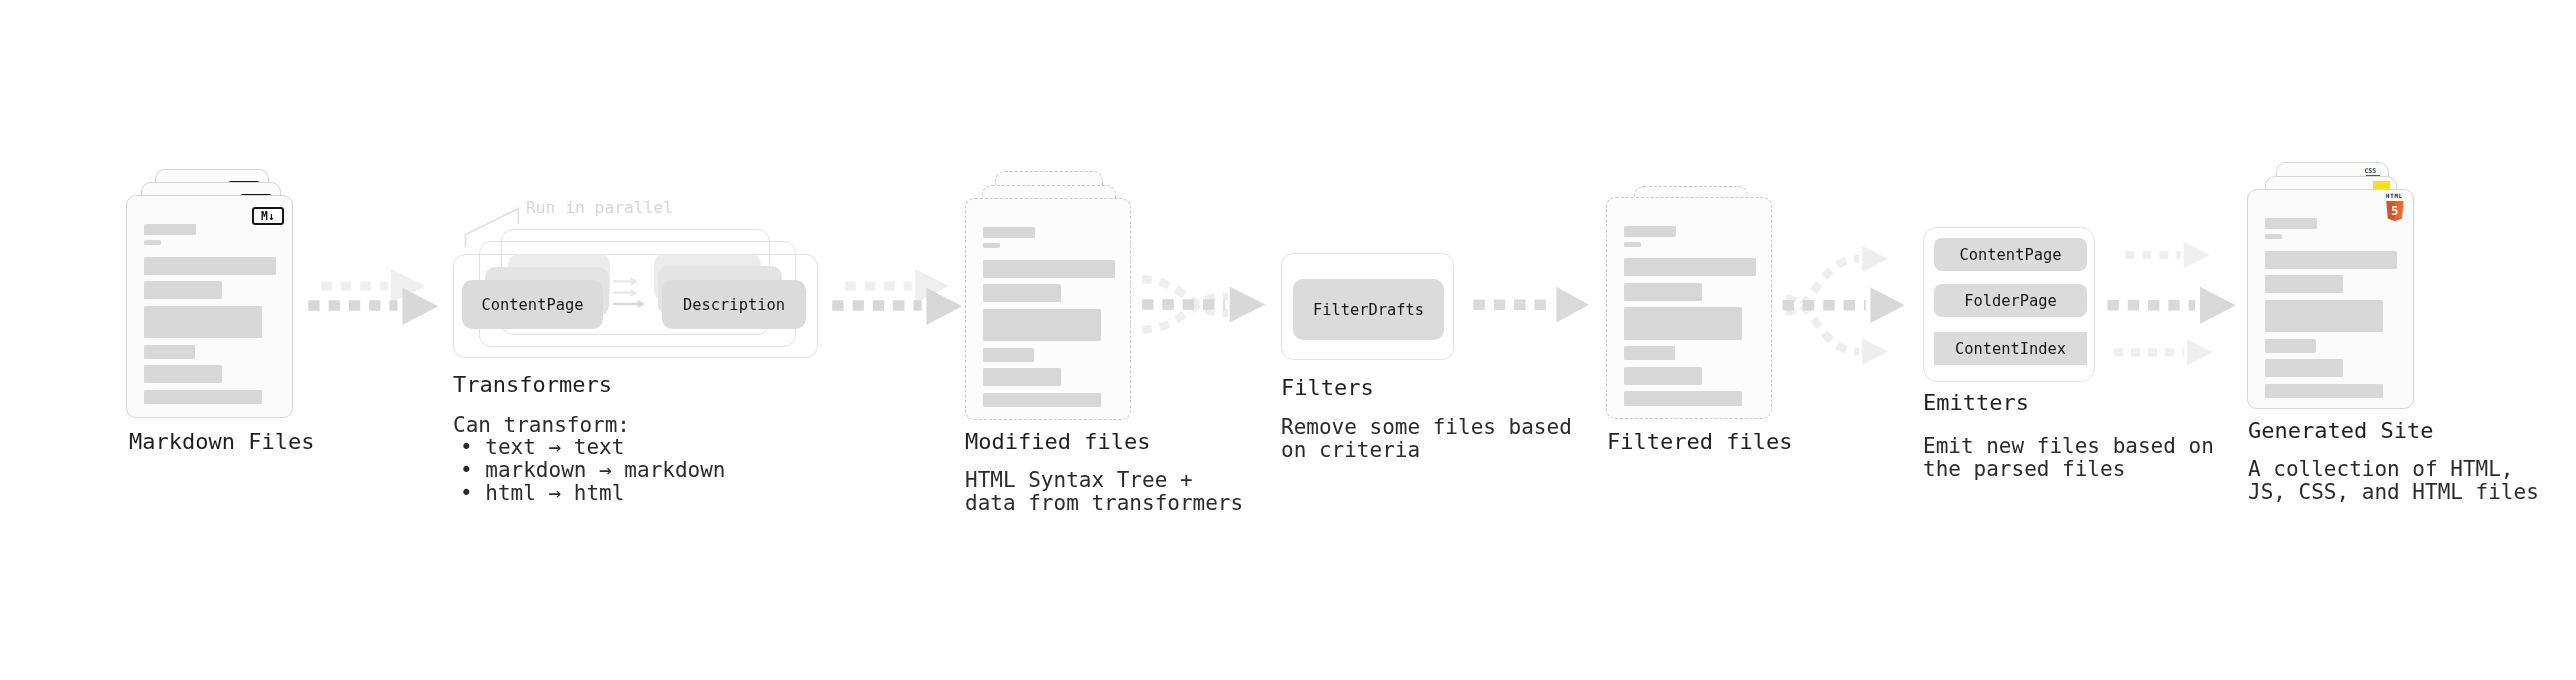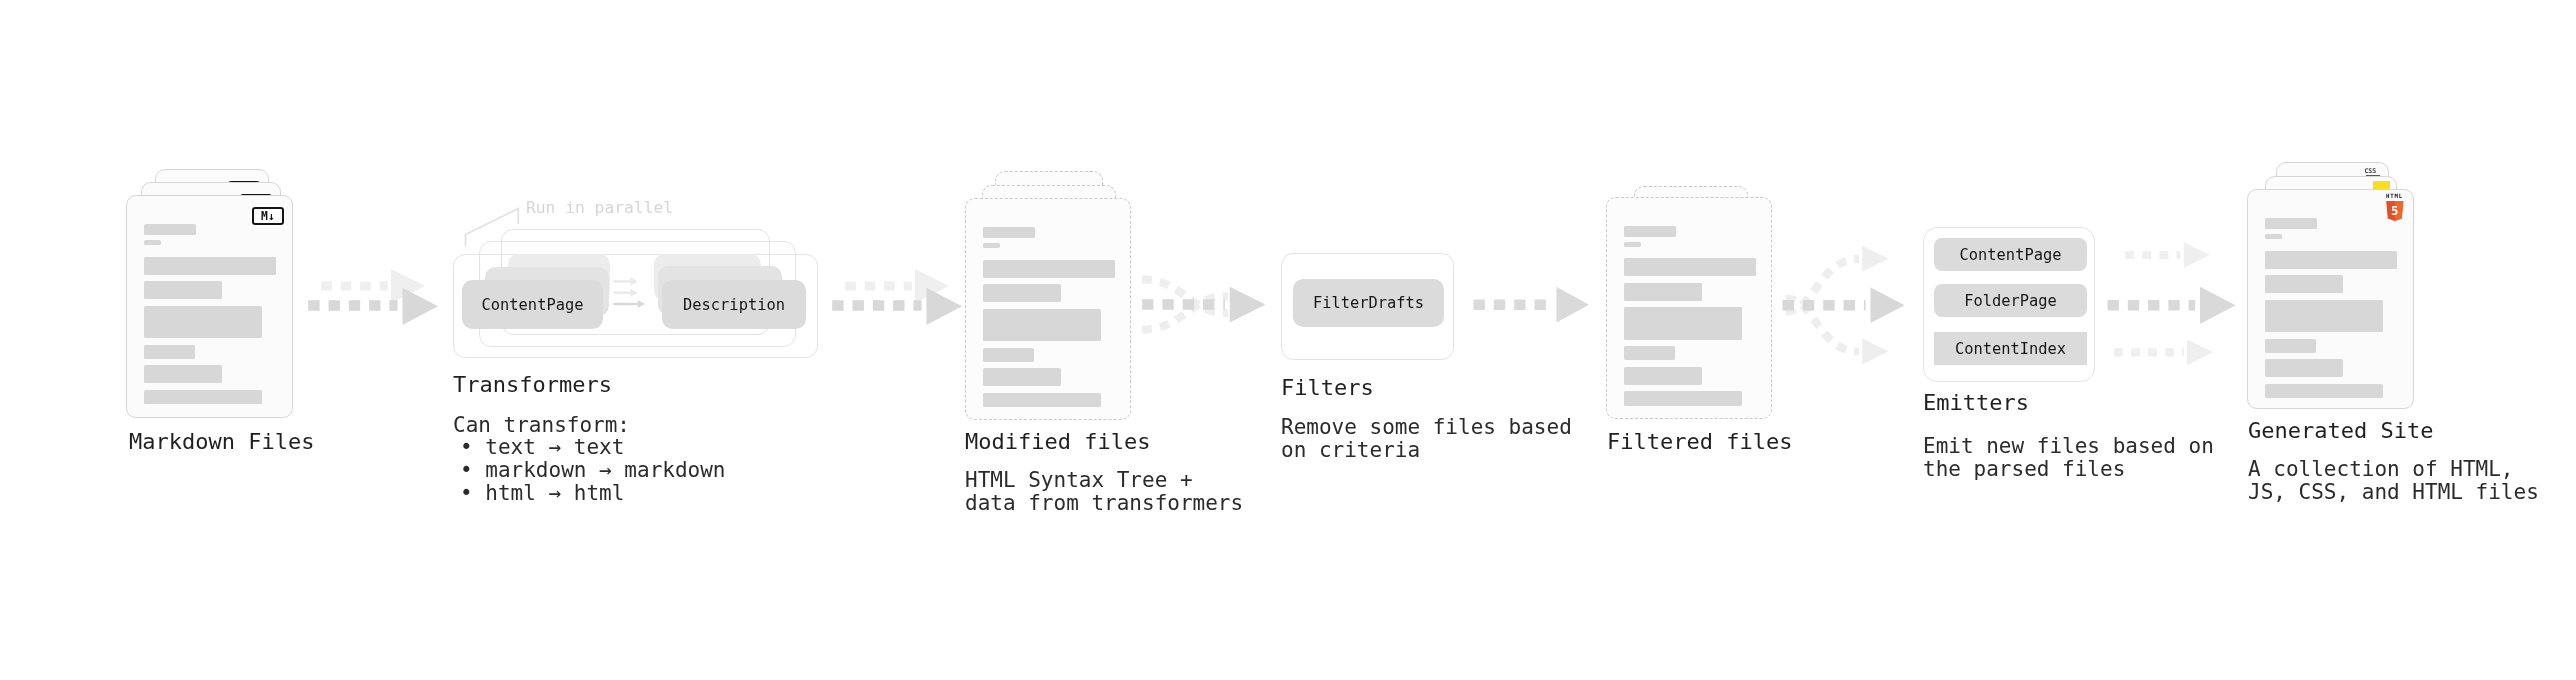--- a/index.html
+++ b/index.html
@@ -156,21 +156,21 @@
       <path d="M 10 14 C 62 14 72 59 116 55"></path>
       <path d="M 10 76 C 62 76 72 31 116 35"></path>
     </g>
     <g stroke="#d8d8d8" fill="#d8d8d8">
       <line x1="10" y1="45" x2="112" y2="45" stroke-width="13" stroke-dasharray="14 11"></line>
       <polygon points="118,23 118,67 162,45" stroke="none"></polygon>
     </g>
   </svg>
 
   <div class="outline filled" style="left:1281px;top:253px;width:173px;height:107px;"></div>
-  <div class="pill" style="left:1293px;top:279px;width:151px;height:48px;text-align:right;">FilterDrafts</div>
+  <div class="pill" style="left:1293px;top:279px;width:151px;height:61px;text-align:right;">FilterDrafts</div>
   <div class="title" style="left:1281px;top:375px;">Filters</div>
   <div class="sub" style="left:1281px;top:416px;">
     <div>Remove some files based</div>
     <div>on criteria</div>
   </div>
 
   <svg class="abs" style="left:1467px;top:268px;" width="126" height="75" viewBox="0 0 155 92">
     <g stroke="#dadada" fill="#dadada">
       <line x1="8" y1="45" x2="104" y2="45" stroke-width="13" stroke-dasharray="14 11"></line>
       <polygon points="110,23 110,67 150,45" stroke="none"></polygon>

